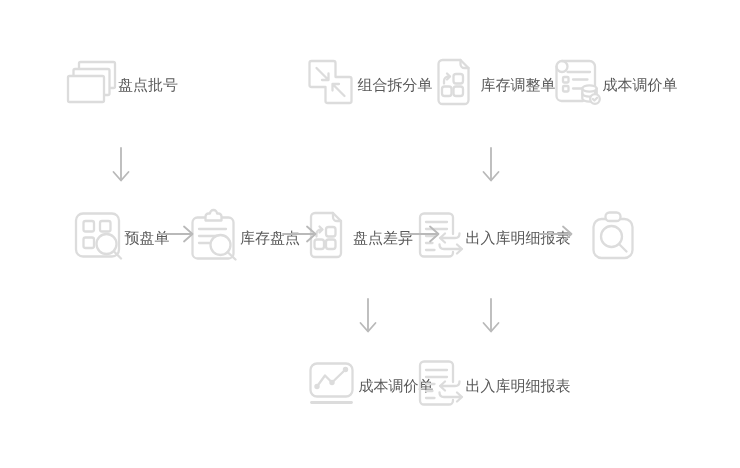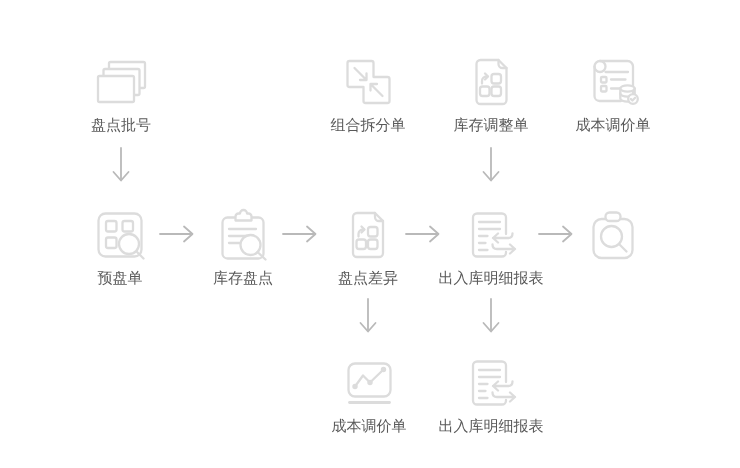--- a/index.html
+++ b/index.html
@@ -2,21 +2,21 @@
 <html><head>
 <meta charset="utf-8">
 <style>
   html,body{margin:0;padding:0;background:#fff;}
   .canvas{
     position:relative;width:740px;height:468px;background:#fff;overflow:hidden;
     font-family:"Liberation Sans","DejaVu Sans",sans-serif;
   }
   .node{
     position:absolute;transform:translateX(-50%);
-    display:flex;flex-direction:column;align-items:center;width:max-content;
+    display:flex;flex-direction:row;align-items:center;width:max-content;
   }
   .node .icon{display:block;line-height:0;}
   .node .icon svg{width:54px;height:54px;display:block;}
   .node .label{
     margin-top:5px;font-size:15px;line-height:21px;color:#595959;white-space:nowrap;
   }
   .arrow{position:absolute;line-height:0;}
   .arrow svg{display:block;}
   .ic{stroke:#dcdcdc;fill:none;stroke-width:2.3;stroke-linecap:round;stroke-linejoin:round;}
   .ic-fill{fill:#dcdcdc;stroke:none;}
@@ -169,21 +169,21 @@
     <span class="label">预盘单</span>
   </div>
   <div class="node" style="left:243px;top:208px">
     <span class="icon">
         <svg viewBox="0 0 54 54">
           <use href="#i-clipboard-search"></use>
         </svg>
       </span>
     <span class="label">库存盘点</span>
   </div>
-  <div class="node" style="left:368px;top:208px">
+  <div class="node" style="left:356px;top:208px">
     <span class="icon">
         <svg viewBox="0 0 54 54">
           <use href="#i-document-adjust"></use>
         </svg>
       </span>
     <span class="label">盘点差异</span>
   </div>
   <div class="node" style="left:491px;top:208px">
     <span class="icon">
         <svg viewBox="0 0 54 54">

